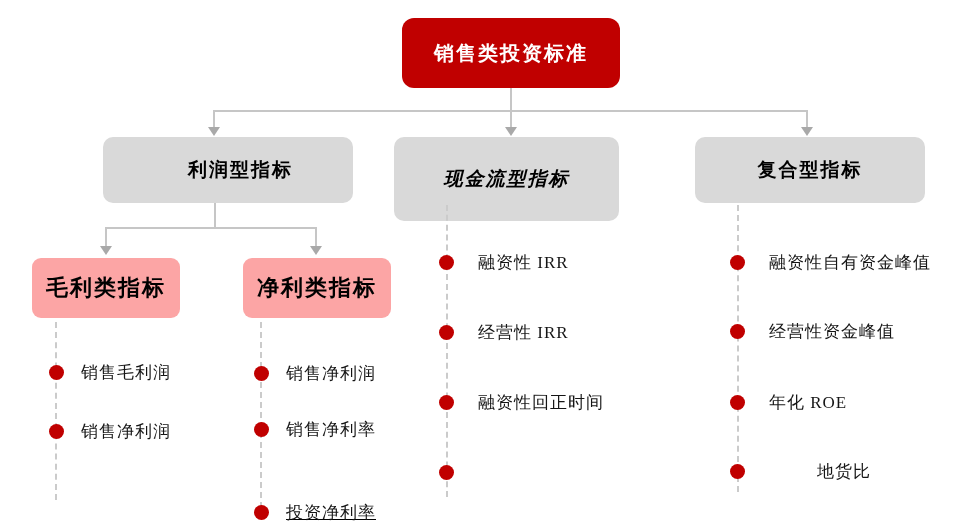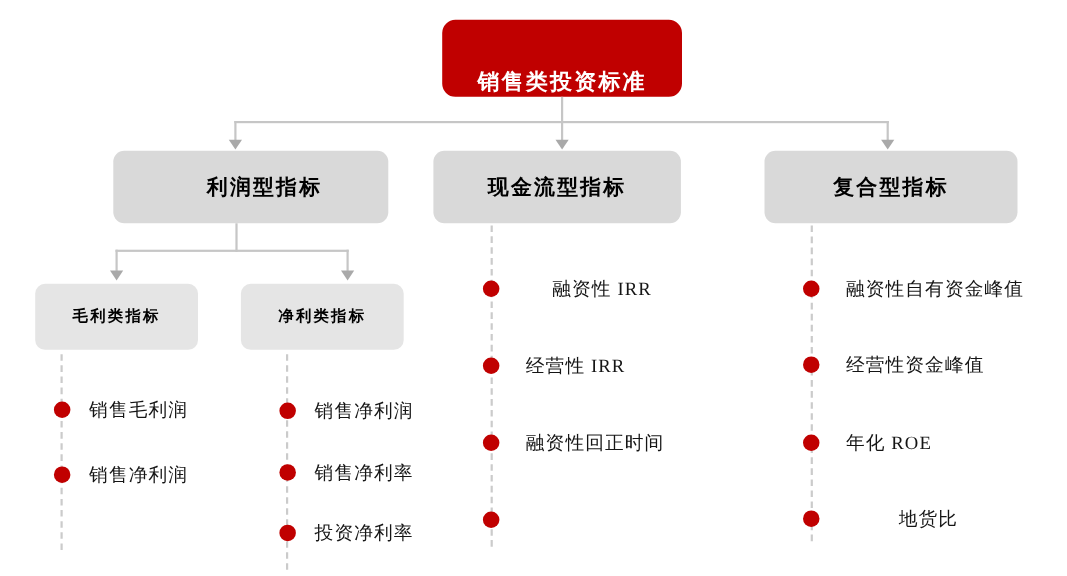--- a/index.html
+++ b/index.html
@@ -4,23 +4,23 @@
 <style>
   html,body { margin:0; padding:0; background:#ffffff; }
   #canvas {
     position:relative; width:970px; height:524px; background:#ffffff;
     font-family:"Liberation Serif","DejaVu Serif",serif; overflow:hidden;
   }
   .node {
     position:absolute; display:flex; align-items:center; justify-content:center;
     font-weight:bold; letter-spacing:2px; white-space:nowrap;
   }
-  .root-node { background:#C00000; color:#ffffff; border-radius:12px; font-size:20px;align-items:flex-end; }
+  .root-node { background:#C00000; color:#ffffff; border-radius:12px; font-size:20px; }
   .l1-node   { background:#D9D9D9; color:#000000; border-radius:10px; font-size:19px; }
-  .l2-node   { background:#e5e5e5; color:#000000; border-radius:9px;  font-size:14px; }
+  .l2-node   { background:#fca5a5; color:#000000; border-radius:9px;  font-size:22px; }
   .hline { position:absolute; height:2px; background:#C6C6C6; }
   .vline { position:absolute; width:2px;  background:#C6C6C6; }
   .dash  { position:absolute; width:0; border-left:2px dashed #CBCBCB; }
   .arrow-down {
     position:absolute; width:0; height:0;
     border-left:6px solid transparent; border-right:6px solid transparent;
     border-top:9px solid #A9A9A9;
   }
   .item { position:absolute; display:flex; align-items:center; height:22px; }
   .dot  { width:15px; height:15px; border-radius:50%; background:#C00000; flex:none; }
@@ -42,38 +42,38 @@
   <div class="vline" style="left:213px; top:110px; height:19px;"></div>
   <div class="vline" style="left:510px; top:110px; height:19px;"></div>
   <div class="vline" style="left:806px; top:110px; height:19px;"></div>
   <div class="arrow-down" style="left:208px; top:127px;"></div>
   <div class="arrow-down" style="left:505px; top:127px;"></div>
   <div class="arrow-down" style="left:801px; top:127px;"></div>
 
   <div class="node l1-node" style="left:103px; top:137px; width:225px; height:66px;padding-left:25px;">
     <span>利润型指标</span>
   </div>
-  <div class="node l1-node" style="left:394px; top:137px; width:225px; height:66px;">
+  <div class="node l1-node" style="left:394px; top:137px; width:225px; height:84px;font-style:italic;">
     <span>现金流型指标</span>
   </div>
   <div class="node l1-node" style="left:695px; top:137px; width:230px; height:66px;">
     <span>复合型指标</span>
   </div>
 
   <div class="vline" style="left:214px; top:203px; height:26px;"></div>
   <div class="hline" style="left:105px; top:227px; width:212px;"></div>
   <div class="vline" style="left:105px; top:227px; height:21px;"></div>
   <div class="vline" style="left:315px; top:227px; height:21px;"></div>
   <div class="arrow-down" style="left:100px; top:246px;"></div>
   <div class="arrow-down" style="left:310px; top:246px;"></div>
 
   <div class="node l2-node" style="left:32px; top:258px; width:148px; height:60px;">
     <span>毛利类指标</span>
   </div>
-  <div class="node l2-node" style="left:219px; top:258px; width:148px; height:60px;text-align:center;">
+  <div class="node l2-node" style="left:243px; top:258px; width:148px; height:60px;text-align:center;">
     <span>净利类指标</span>
   </div>
 
   <div class="dash" style="left:55px;  top:322px; height:178px;"></div>
   <div class="dash" style="left:260px; top:322px; height:196px;"></div>
   <div class="dash" style="left:446px; top:205px; height:292px;"></div>
   <div class="dash" style="left:737px; top:205px; height:287px;"></div>
 
   <div class="item" style="left:49px; top:361px;justify-content:space-between;">
     <span class="dot"></span>
@@ -85,26 +85,26 @@
   </div>
 
   <div class="item" style="left:254px; top:362px;">
     <span class="dot"></span>
     <span class="item-label">销售净利润</span>
   </div>
   <div class="item" style="left:254px; top:418px;">
     <span class="dot"></span>
     <span class="item-label">销售净利率</span>
   </div>
-  <div class="item" style="left:254px; top:473px;">
+  <div class="item" style="left:254px; top:501px;text-decoration:underline;">
     <span class="dot"></span>
     <span class="item-label">投资净利率</span>
   </div>
 
-  <div class="item wide-gap" style="left:439px; top:251px;gap:24px;">
+  <div class="item wide-gap" style="left:439px; top:251px;">
     <span class="dot"></span>
     <span class="item-label">融资性 IRR</span>
   </div>
   <div class="item wide-gap" style="left:439px; top:321px;">
     <span class="dot"></span>
     <span class="item-label">经营性 IRR</span>
   </div>
   <div class="item wide-gap" style="left:439px; top:391px;">
     <span class="dot"></span>
     <span class="item-label">融资性回正时间</span>

